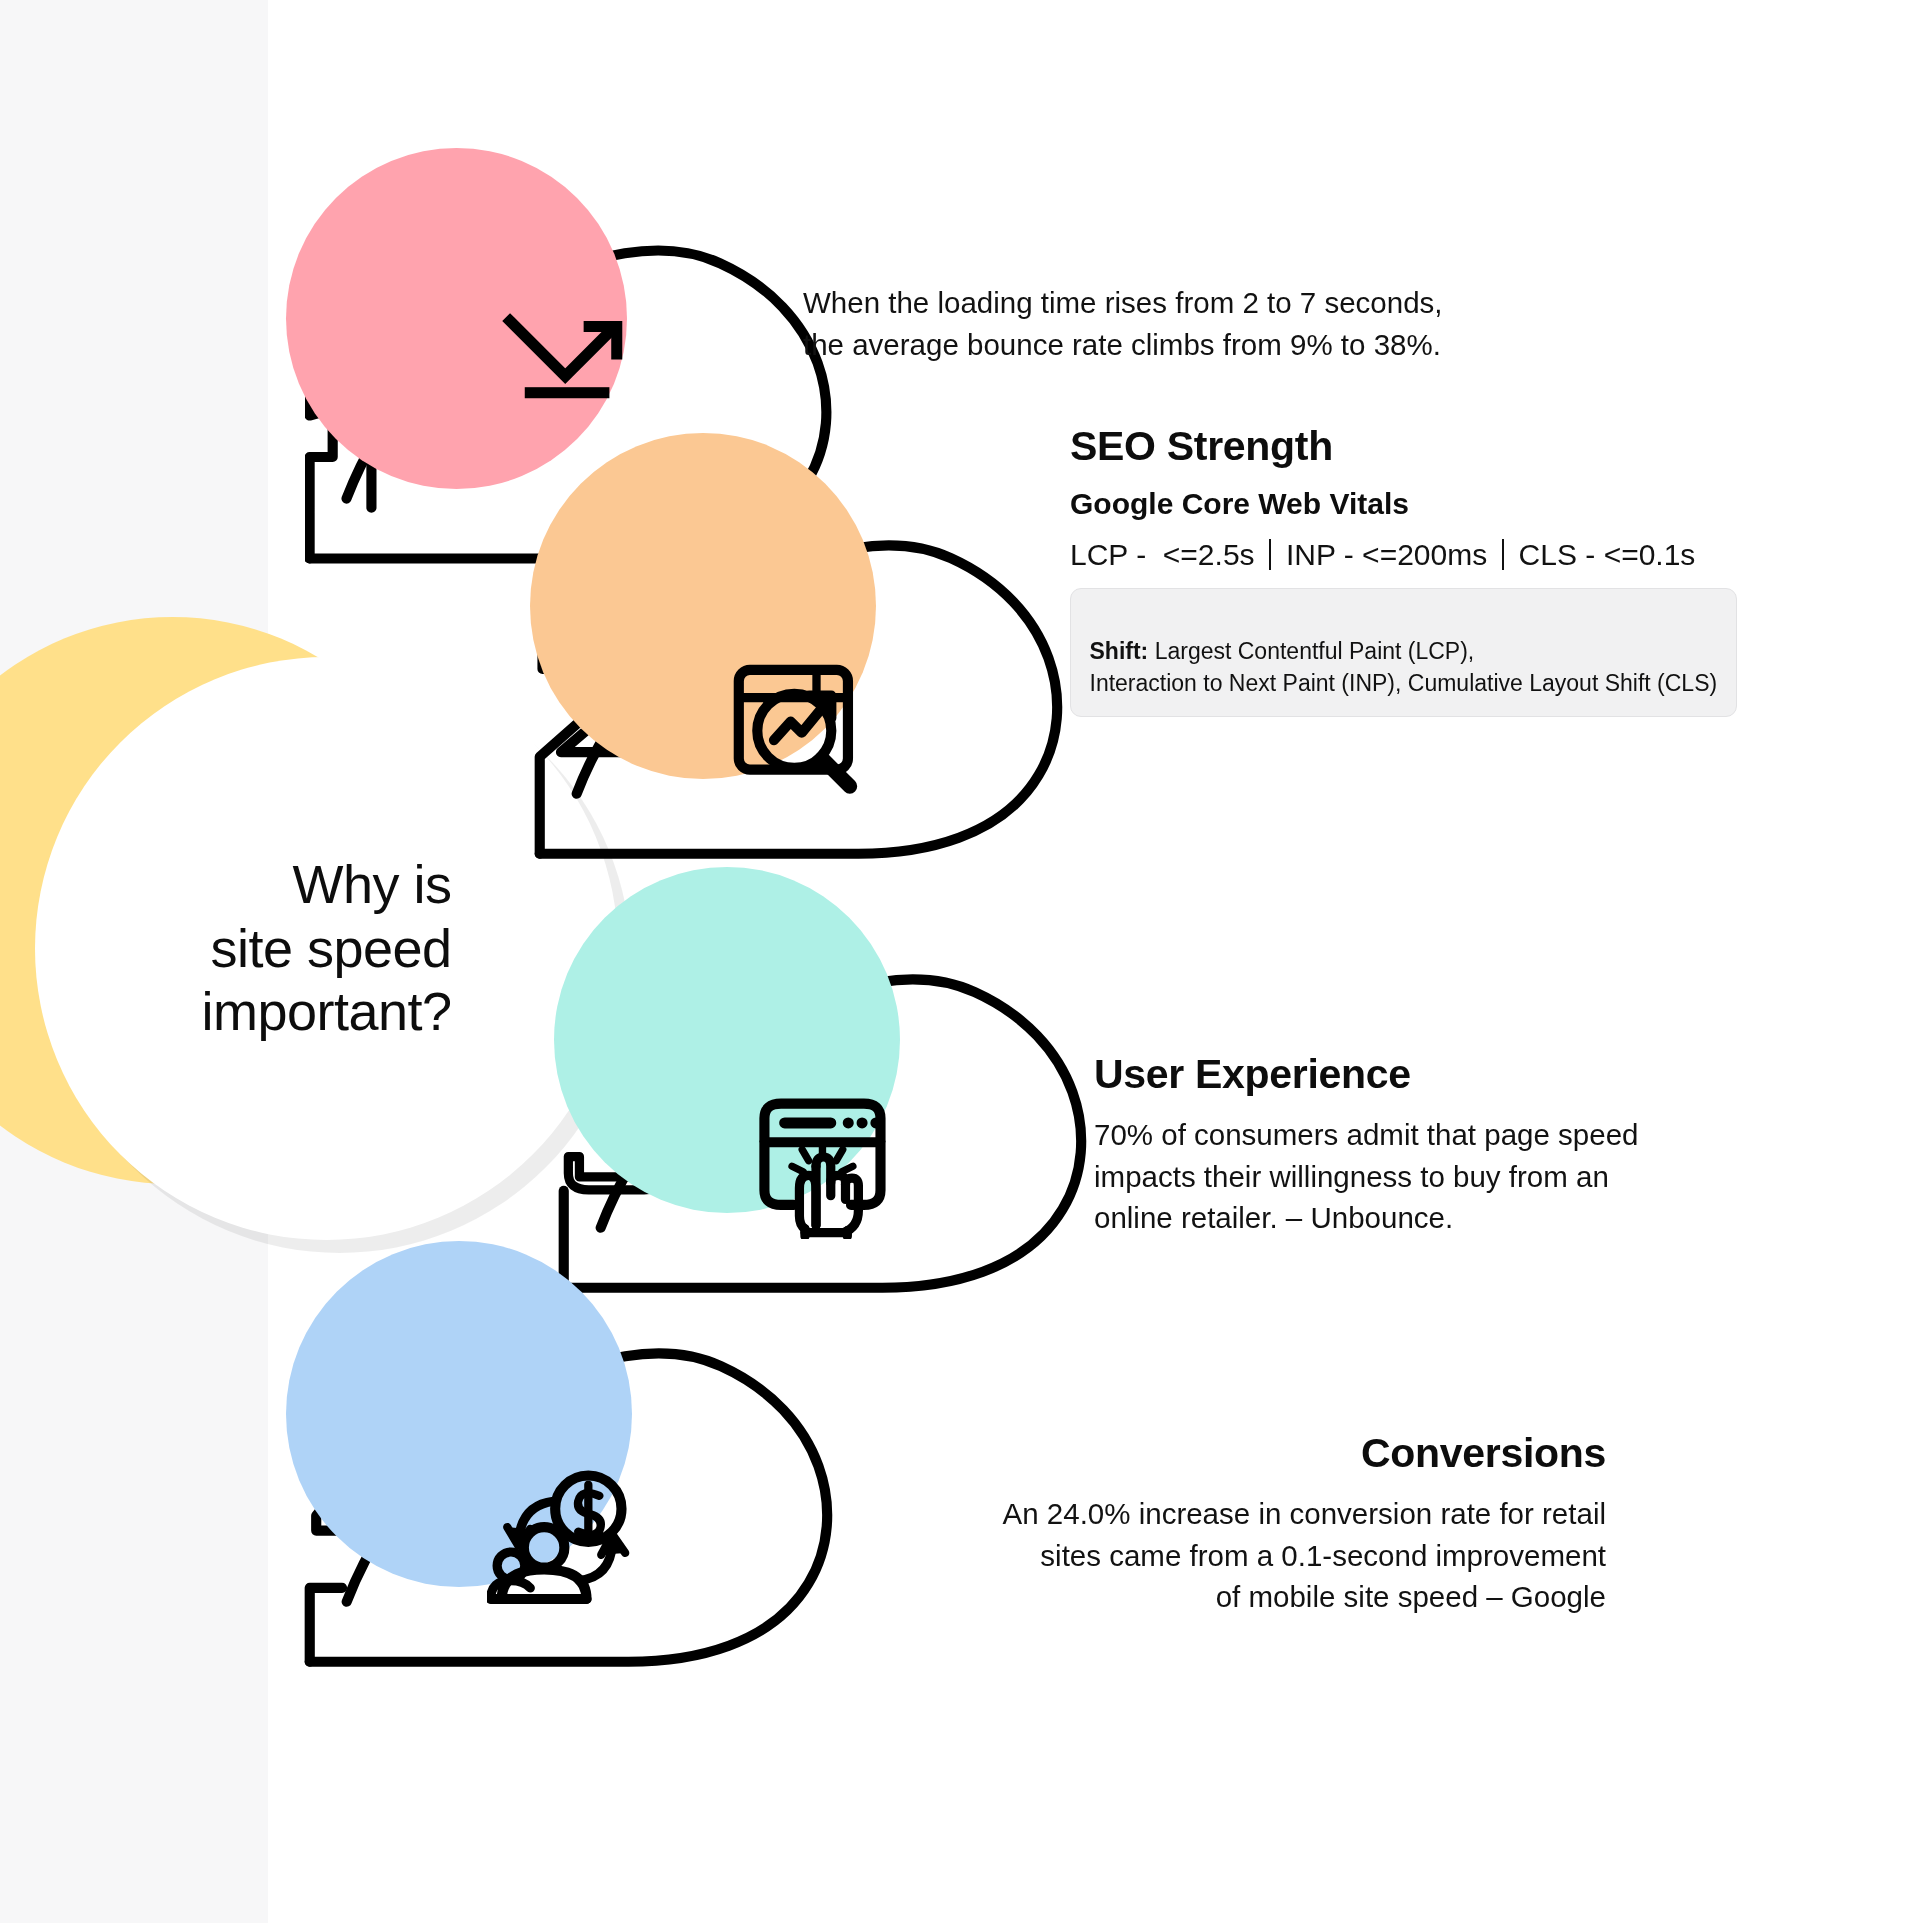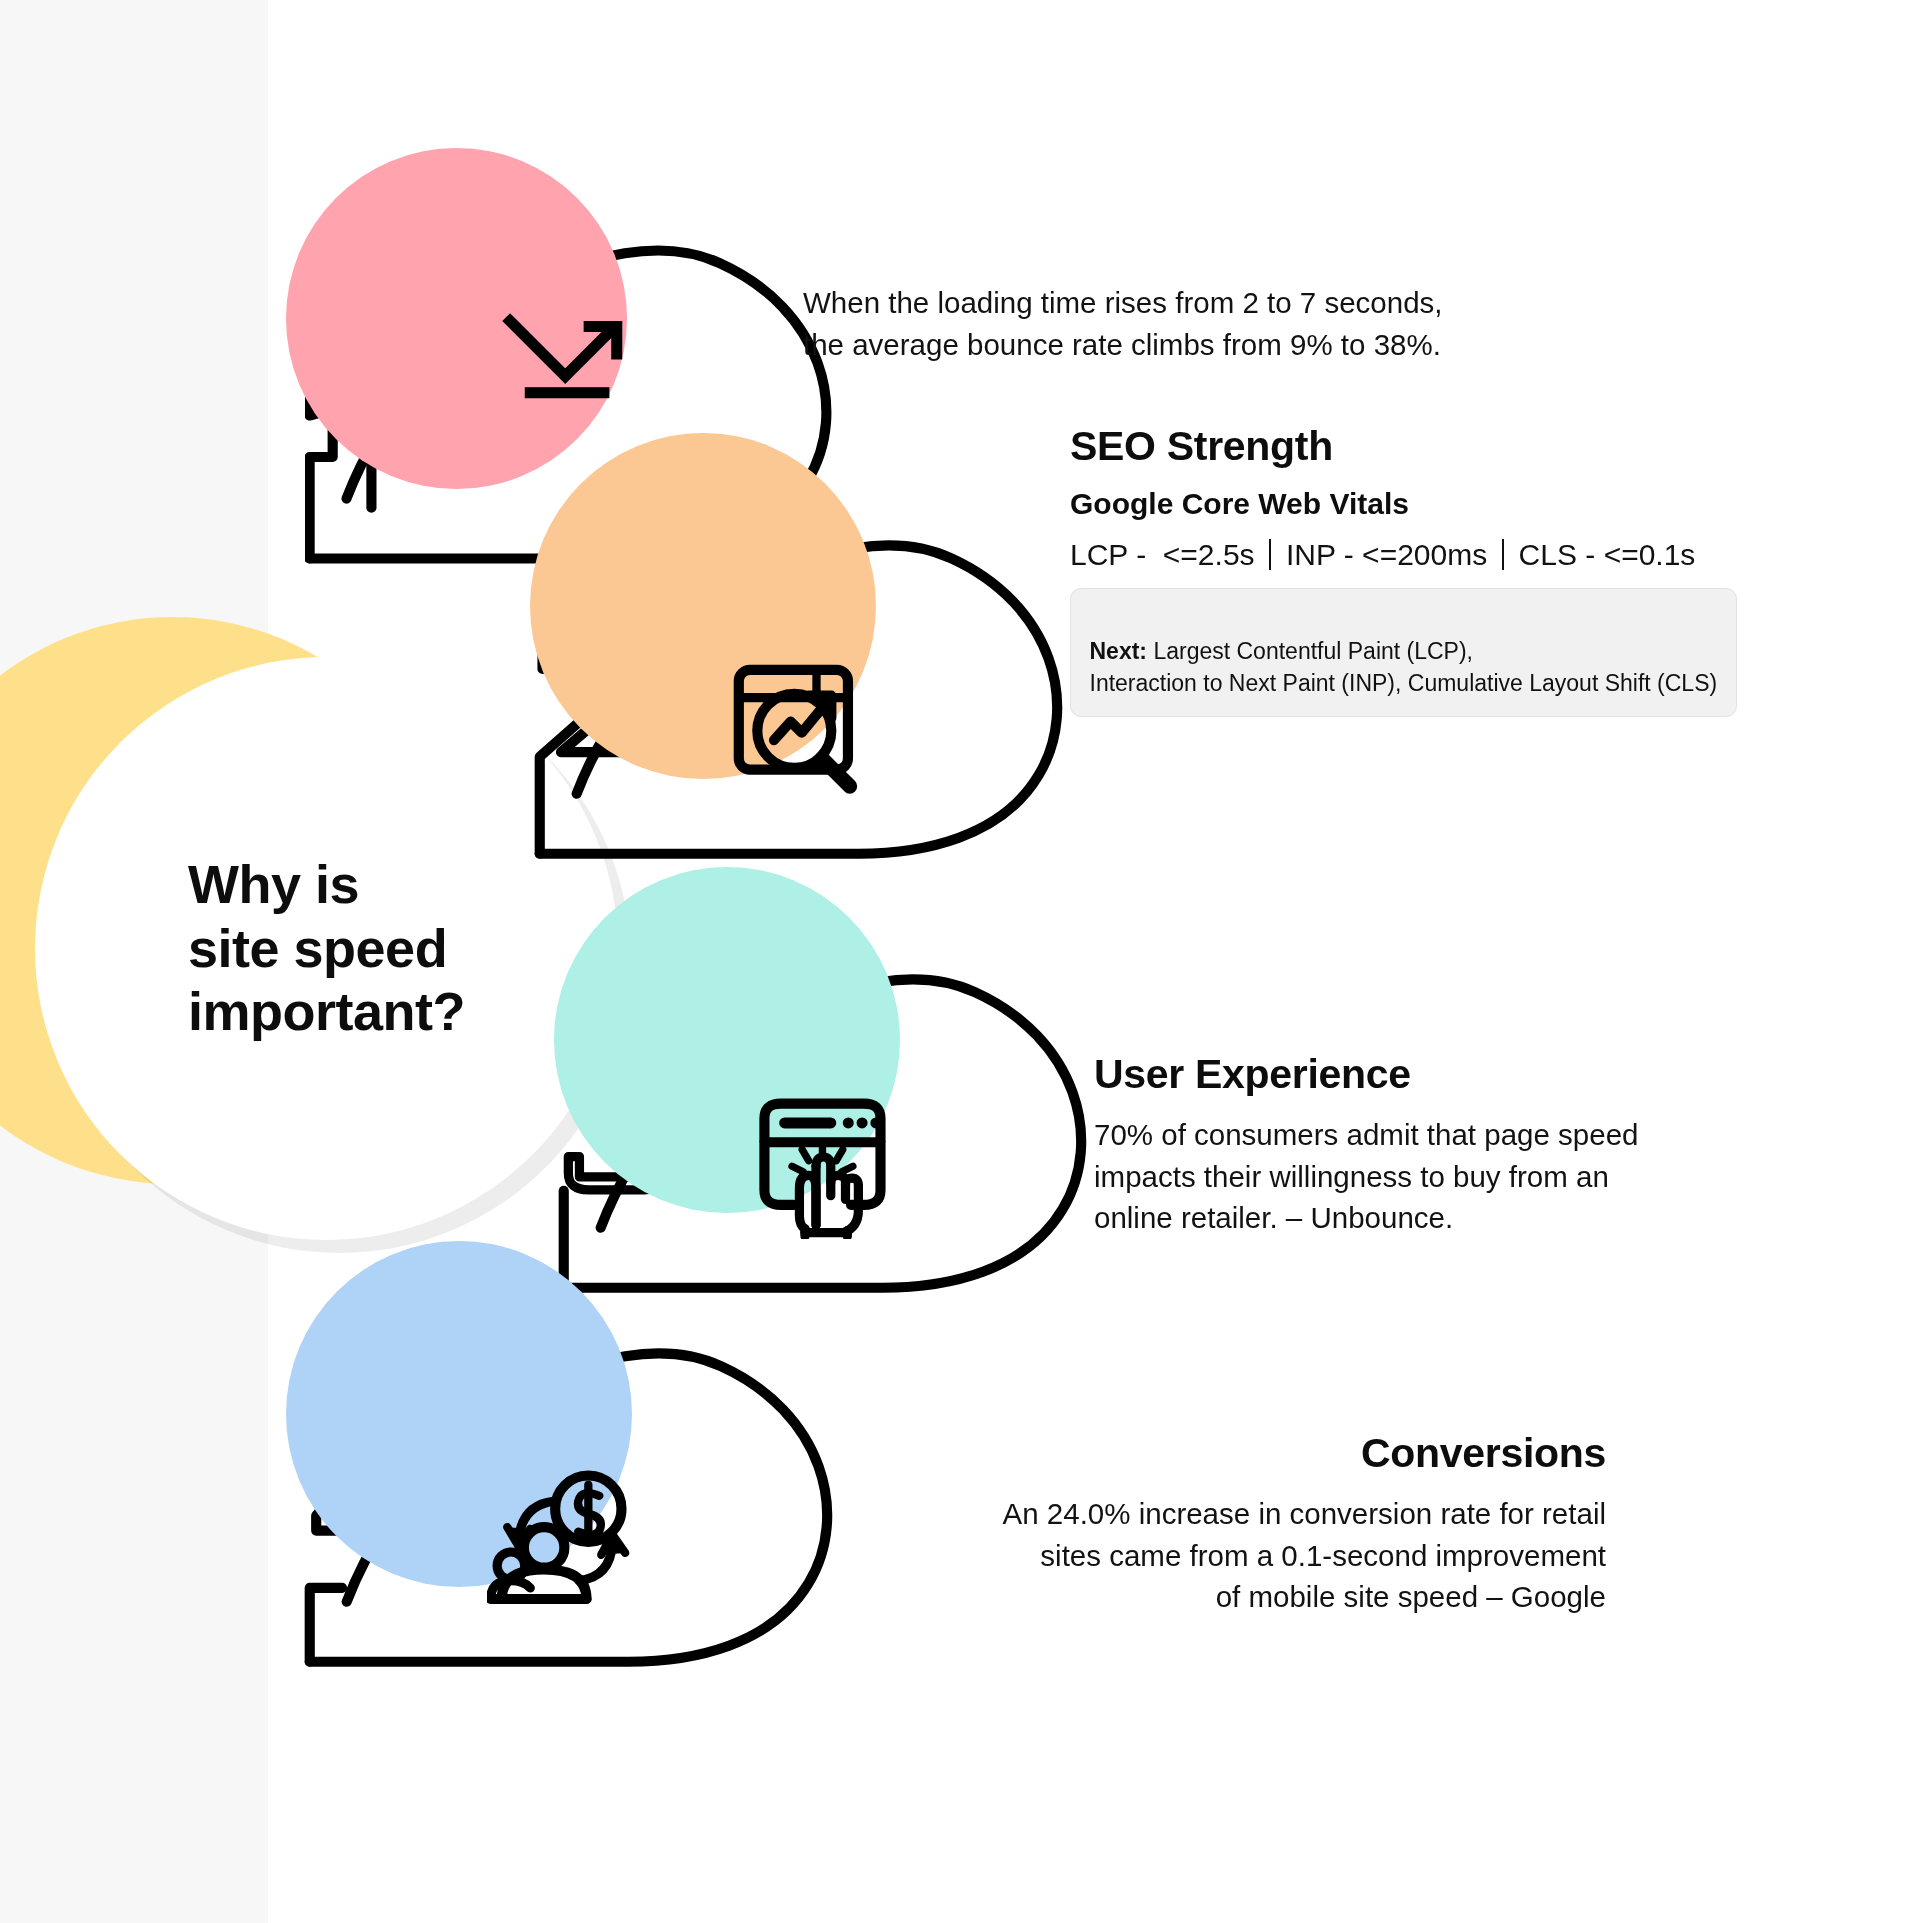--- a/index.html
+++ b/index.html
@@ -23,22 +23,22 @@
     position:absolute;left:-111px;top:617px;width:567px;height:567px;
     border-radius:50%;background:#ffe08a;
   }
   .hero-circle{
     position:absolute;left:35px;top:657px;width:583px;height:583px;
     border-radius:50%;background:#ffffff;
     box-shadow:13px 13px 0 0 rgba(0,0,0,0.07);
     display:flex;align-items:center;justify-content:center;
   }
   .hero-title{
-    font-size:54px;line-height:1.18;font-weight:700;color:#0d0d0d;
-    text-align:left;letter-spacing:-0.5px;
+    font-size:54px;line-height:1.18;font-weight:400;color:#0d0d0d;
+    text-align:right;letter-spacing:-0.5px;
     white-space:pre-line;
   }
 
   
   .row{position:absolute;}
 
   .badge{position:absolute;left:0;top:0;}
   .badge svg{display:block;}
 
   .circ{
@@ -155,21 +155,21 @@
         <span>&nbsp;</span>
         <span>&lt;=200ms</span>
         <span class="sep"></span>
         <span>CLS -</span>
         <span>&nbsp;</span>
         <span>&lt;=0.1s</span>
       </div>
 
       <div class="note-box">
         <p>
-          <b>Next:</b><span> Largest Contentful Paint (LCP),
+          <b>Shift:</b><span> Largest Contentful Paint (LCP),
 Interaction to Next Paint (INP), Cumulative Layout Shift (CLS)</span>
         </p>
       </div>
     </div>
   </div>
 
   <div class="row" style="left:568px;top:909px;width:1338px;height:388px;">
 
     <div class="badge" style="left:-18.5px;top:0;">
       <svg width="591" height="388" viewBox="0 0 620 420">

